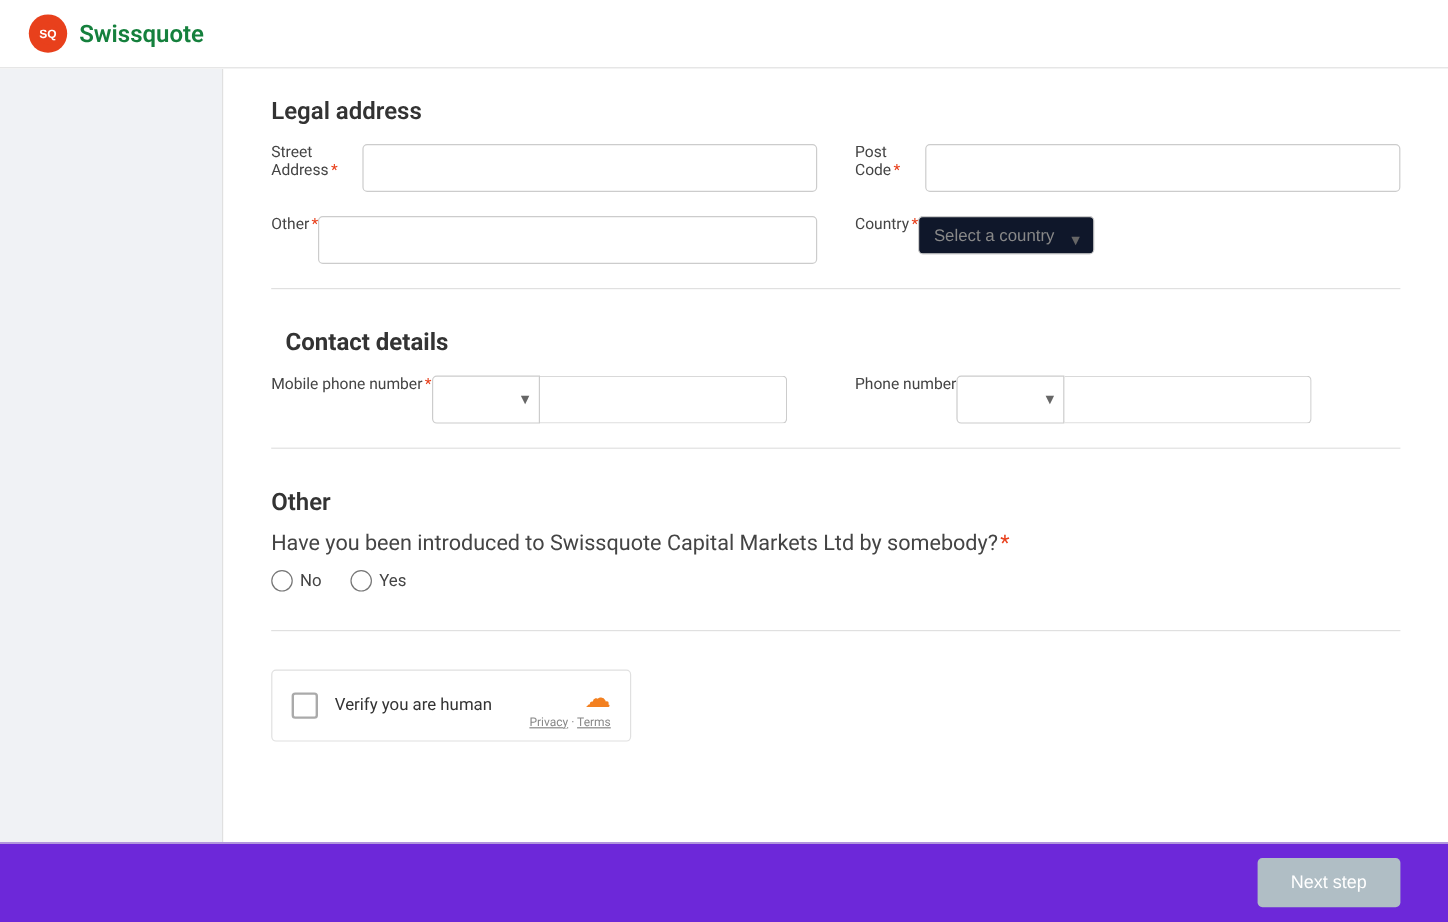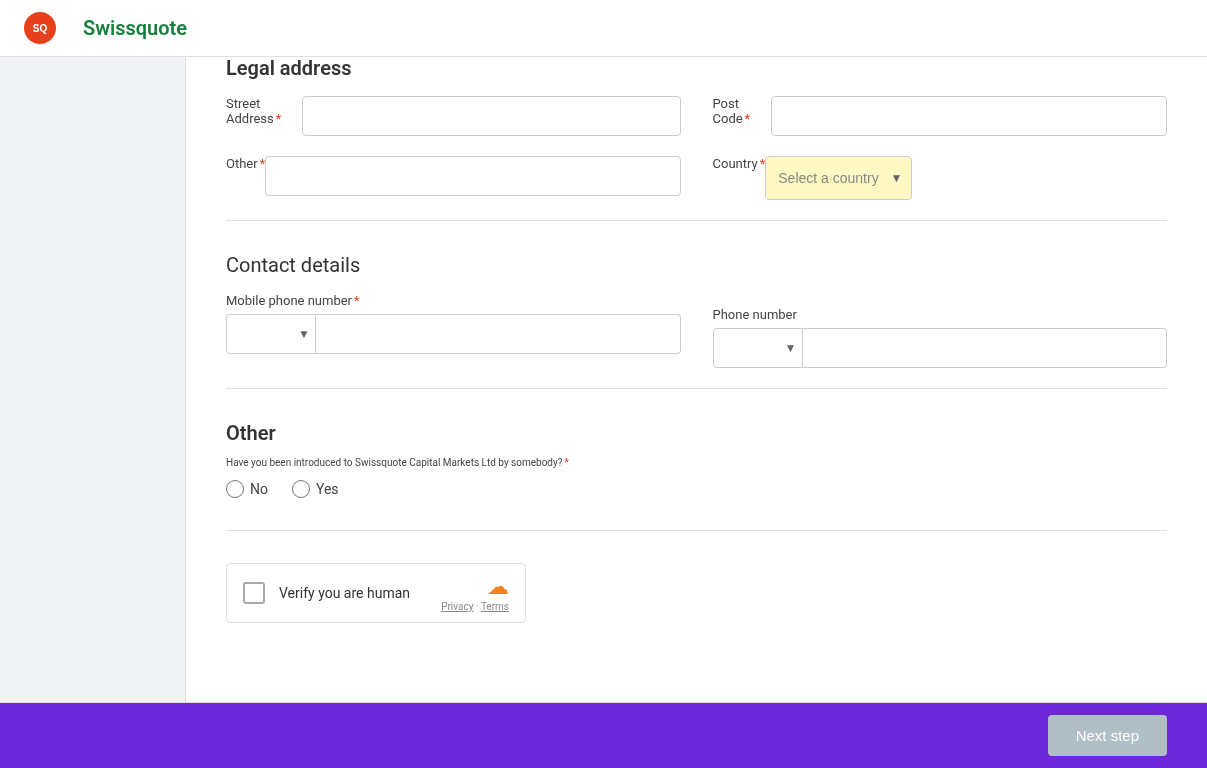--- a/index.html
+++ b/index.html
@@ -13,21 +13,21 @@
       background-color: #f0f2f5;
       min-height: 768px;
       width: 1207px;
     }
 
     .header {
       background: #fff;
       padding: 12px 24px;
       display: flex;
       align-items: center;
-      gap: 27px;
+      gap: 10px;
       border-bottom: 1px solid #e0e0e0;
       position: fixed;
       top: 0;
       left: 0;
       right: 0;
       z-index: 100;
     }
 
     .logo-icon {
       width: 32px;
@@ -65,20 +65,21 @@
       background: #fff;
       padding: 0 40px 40px 40px;
       min-height: calc(768px - 56px);
       border-left: 1px solid #e0e0e0;
     }
 
     .section-header {
       font-size: 20px;
       font-weight: 600;
       color: #333;
+      padding-top: 24px;
       padding-bottom: 16px;
     }
 
     .section-divider {
       border: none;
       border-top: 1px solid #e0e0e0;
       margin: 8px 0 24px 0;
     }
 
     .form-row {
@@ -114,27 +115,27 @@
       background: #fff;
       outline: none;
       width: 100%;
     }
 
     .form-select-wrapper {
       position: relative;
     }
 
     .form-select {
-      height: 44px;
+      height: 32px;
       border: 1px solid #ccc;
       border-radius: 4px;
       padding: 0 32px 0 12px;
       font-size: 14px;
       color: #888;
-      background: #fef9c3;
+      background: #0f172a;
       outline: none;
       width: 100%;
       appearance: none;
       -webkit-appearance: none;
       cursor: pointer;
     }
 
     .select-arrow {
       position: absolute;
       right: 10px;
@@ -178,40 +179,41 @@
       flex: 1;
     }
 
     .phone-row {
       display: flex;
       gap: 0;
     }
 
     .contact-section-header {
       font-size: 20px;
-      font-weight: 400;
+      font-weight: 700;
       color: #333;
       padding-top: 8px;
       padding-bottom: 16px;
+      margin-left: 12px;
     }
 
     .other-section {
       margin-top: 16px;
     }
 
     .other-section-header {
       font-size: 20px;
       font-weight: 600;
       color: #333;
       padding-top: 8px;
       padding-bottom: 4px;
     }
 
     .radio-question {
-      font-size: 10px;
+      font-size: 18px;
       color: #444;
       margin-bottom: 12px;
       margin-top: 8px;
     }
 
     .radio-group {
       display: flex;
       gap: 24px;
       align-items: center;
     }
@@ -287,29 +289,27 @@
       border: none;
       border-radius: 4px;
       padding: 12px 28px;
       font-size: 15px;
       font-weight: 500;
       cursor: pointer;
     }
 
     .mobile-phone-container {
       display: flex;
-      flex-direction: column;
       flex: 1;
     }
 
     .phone-number-container {
       display: flex;
-      flex-direction: column;
-      flex: 1;
-      margin-top: 14px;
+      flex-direction: row;
+      flex: 1;
     }
   </style>
 </head>
 <body>
 
 <div class="header">
   <div class="logo-icon">
     <svg width="20" height="20" viewBox="0 0 20 20" fill="none">
       <circle cx="10" cy="10" r="9" fill="#e8401c"></circle>
       <text x="10" y="14" text-anchor="middle" fill="white" font-size="10" font-weight="bold" font-family="Arial">SQ</text>

